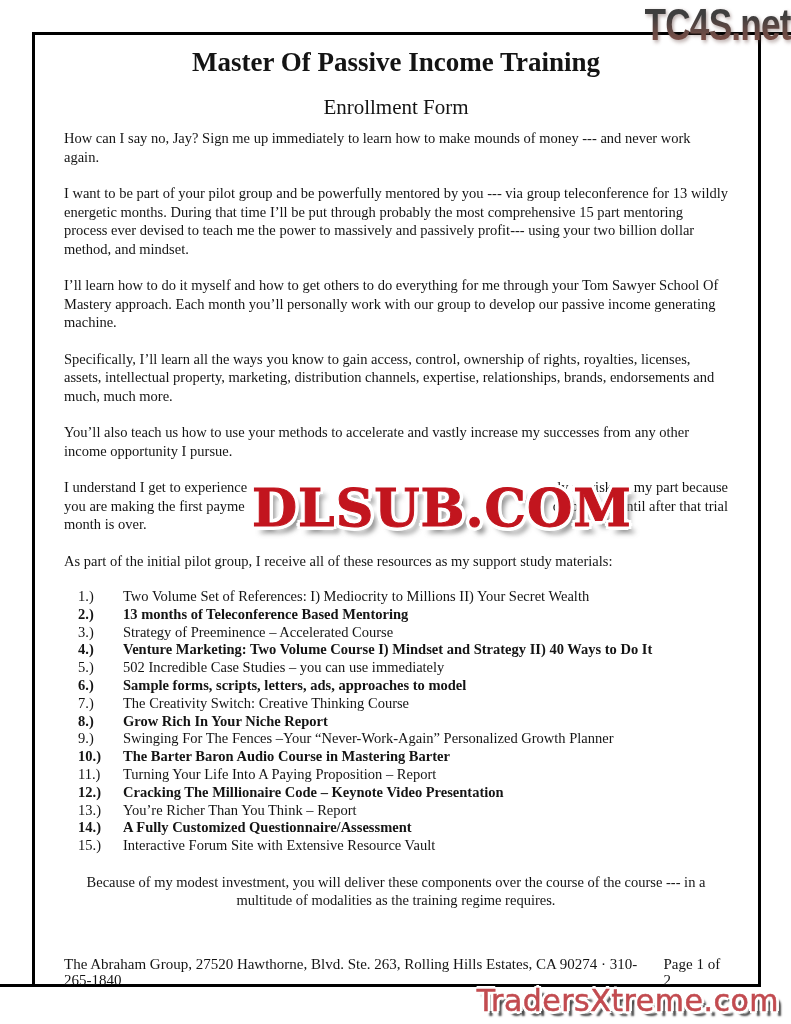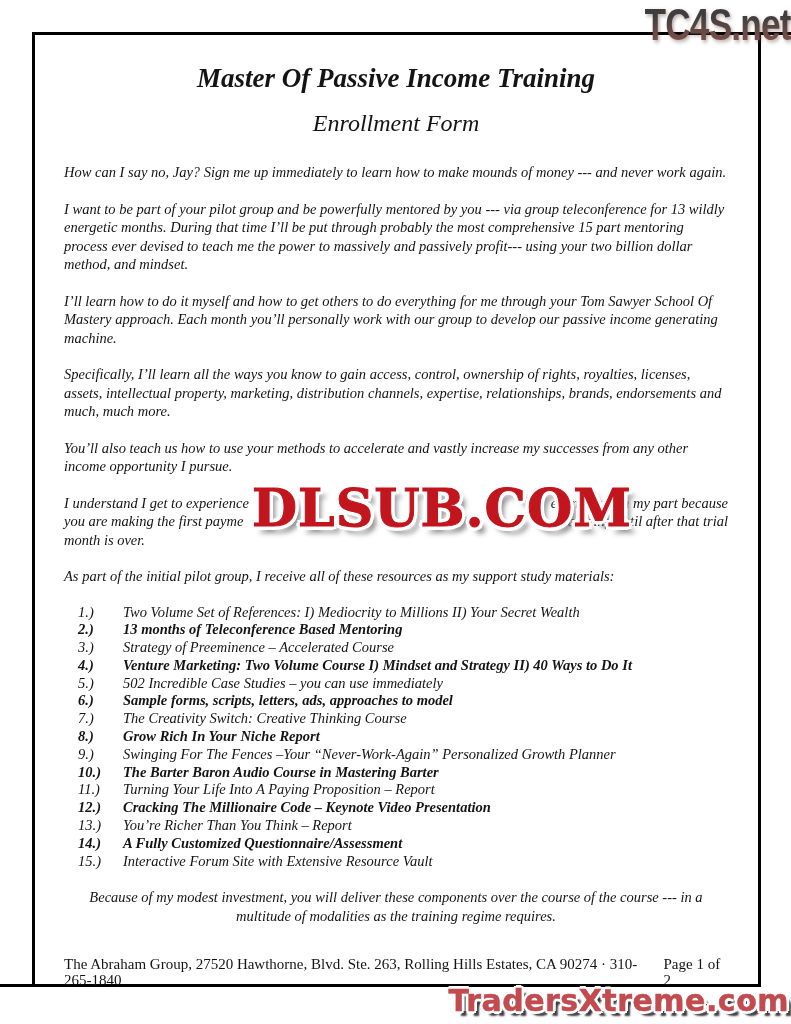--- a/index.html
+++ b/index.html
@@ -6,25 +6,25 @@
   body{width:791px;height:1024px;position:relative;overflow:hidden;
        font-family:"Liberation Serif", serif;color:#141414;}
 
   
   .page-border{position:absolute;left:32px;top:32px;width:729px;height:955px;
                border:3px solid #000;box-sizing:border-box;}
   .top-ext{position:absolute;left:758px;top:32px;width:33px;height:3px;background:#000;}
   .bottom-ext{position:absolute;left:0;top:984px;width:35px;height:3px;background:#000;}
 
   
-  .content{position:absolute;left:64px;top:50px;width:664px;
-           font-size:14.5px;line-height:18.5px;font-style:italic;}
+  .content{position:absolute;left:64px;top:34px;width:664px;
+           font-size:14.5px;line-height:18.5px;}
   .doc-title{font-size:27px;line-height:32px;font-weight:bold;text-align:center;
              margin:12px 0 0 0;}
-  .doc-subtitle{font-size:24px;line-height:24px;text-align:center;margin:17px 0 28px 0;}
+  .doc-subtitle{font-size:21px;line-height:24px;text-align:center;margin:17px 0 10px 0;}
   .para{margin:0 0 18px 0;}
   .split-line{display:flex;justify-content:space-between;white-space:nowrap;text-align:center;}
   .list-intro{margin:0 0 18px 0;}
   ul.resources{list-style:none;margin:0 0 18px 0;padding:0;}
   ul.resources li{display:flex;line-height:17.8px;}
   ul.resources .num{flex:none;width:45px;padding-left:14px;box-sizing:content-box;}
   ul.resources li.bold{font-weight:bold;}
   .closing{margin:12px 0 0 0;text-align:center;}
 
   
@@ -39,21 +39,21 @@
           background:linear-gradient(to bottom, var(--wm-top-a) 30%, var(--wm-top-b) 95%);
           -webkit-background-clip:text;background-clip:text;color:transparent;
           filter:drop-shadow(2px 2px 2px rgba(95,65,60,.45));}
   .wm-mid{left:252px;top:484px;font-family:"DejaVu Serif", serif;font-weight:bold;
           font-size:52px;line-height:48px;letter-spacing:1px;color:var(--wm-mid);
           -webkit-text-stroke:1px var(--wm-mid);
           text-shadow:
             -3px -3px 0 #fff, 3px -3px 0 #fff, -3px 3px 0 #fff, 3px 3px 0 #fff,
             -4px 0 0 #fff, 4px 0 0 #fff, 0 -4px 0 #fff, 0 4px 0 #fff,
             6px 7px 5px rgba(110,110,110,.75);}
-  .wm-bot{right:2px;top:983px;font-family:"DejaVu Sans", sans-serif;font-weight:bold;
+  .wm-bot{right:12px;top:983px;font-family:"DejaVu Sans", sans-serif;font-weight:normal;
           font-size:30px;line-height:36px;letter-spacing:0.5px;color:var(--wm-bot);
           -webkit-text-stroke:.5px var(--wm-bot);
           text-shadow:
             -2px -2px 0 #fff, 2px -2px 0 #fff, -2px 2px 0 #fff, 2px 2px 0 #fff,
             -3px 0 0 #fff, 3px 0 0 #fff, 0 -3px 0 #fff, 0 3px 0 #fff,
             5px 5px 2px #3c3c3c;}
 </style>
 </head>
 <body>
 

